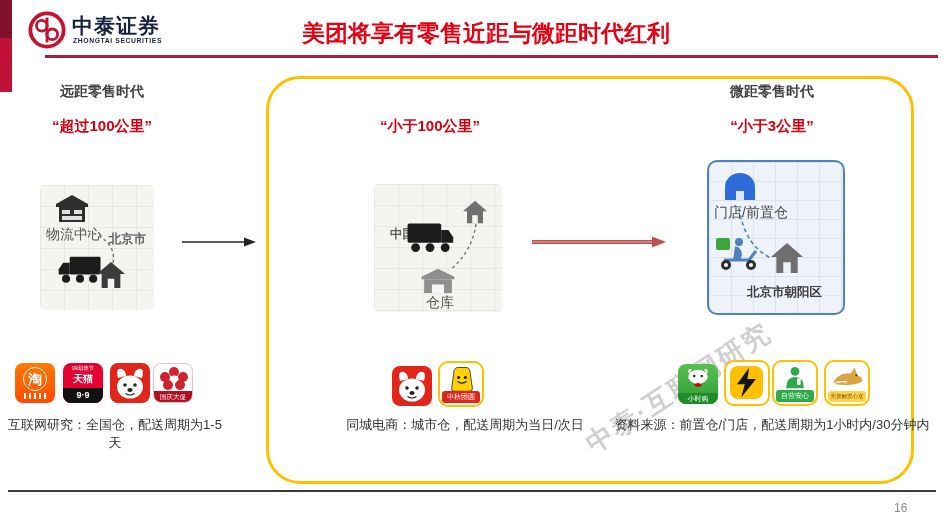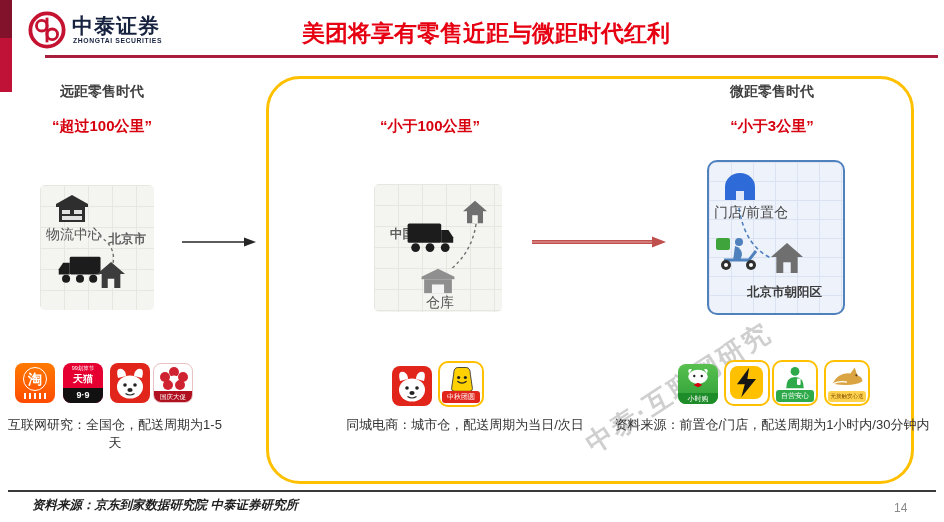--- a/index.html
+++ b/index.html
@@ -277,16 +277,15 @@
       <path d="M3 22 Q10 8 24 10 L29 3 L32 12 Q38 14 38 19 Q28 26 3 22 Z" fill="#d9a441"></path>
       <circle cx="31" cy="12" r="1.3" fill="#5a3c10"></circle>
       <path d="M3 22 Q12 18 20 20" stroke="#fff" stroke-width="1.4" fill="none"></path>
     </svg>
     <div class="band" style="height:11px; background:#ffd24d; color:#7a4a00; font-size:5.5px; line-height:11px; border-radius:3px; margin:0 2px 2px 2px;">无接触安心送</div>
   </div>
 
   <div class="abs caption" style="left:606px; width:332px; z-index:2;">资料来源：前置仓/门店，配送周期为1小时内/30分钟内</div>
 
   <div class="abs footer-rule"></div>
-  <div class="abs source">资料来源：京东到家数据研究院 中泰证券研究所</div>
-  <div class="abs page-num">14</div>
+  <div class="abs page-num">16</div>
 
 </div>
 
 </body></html>

